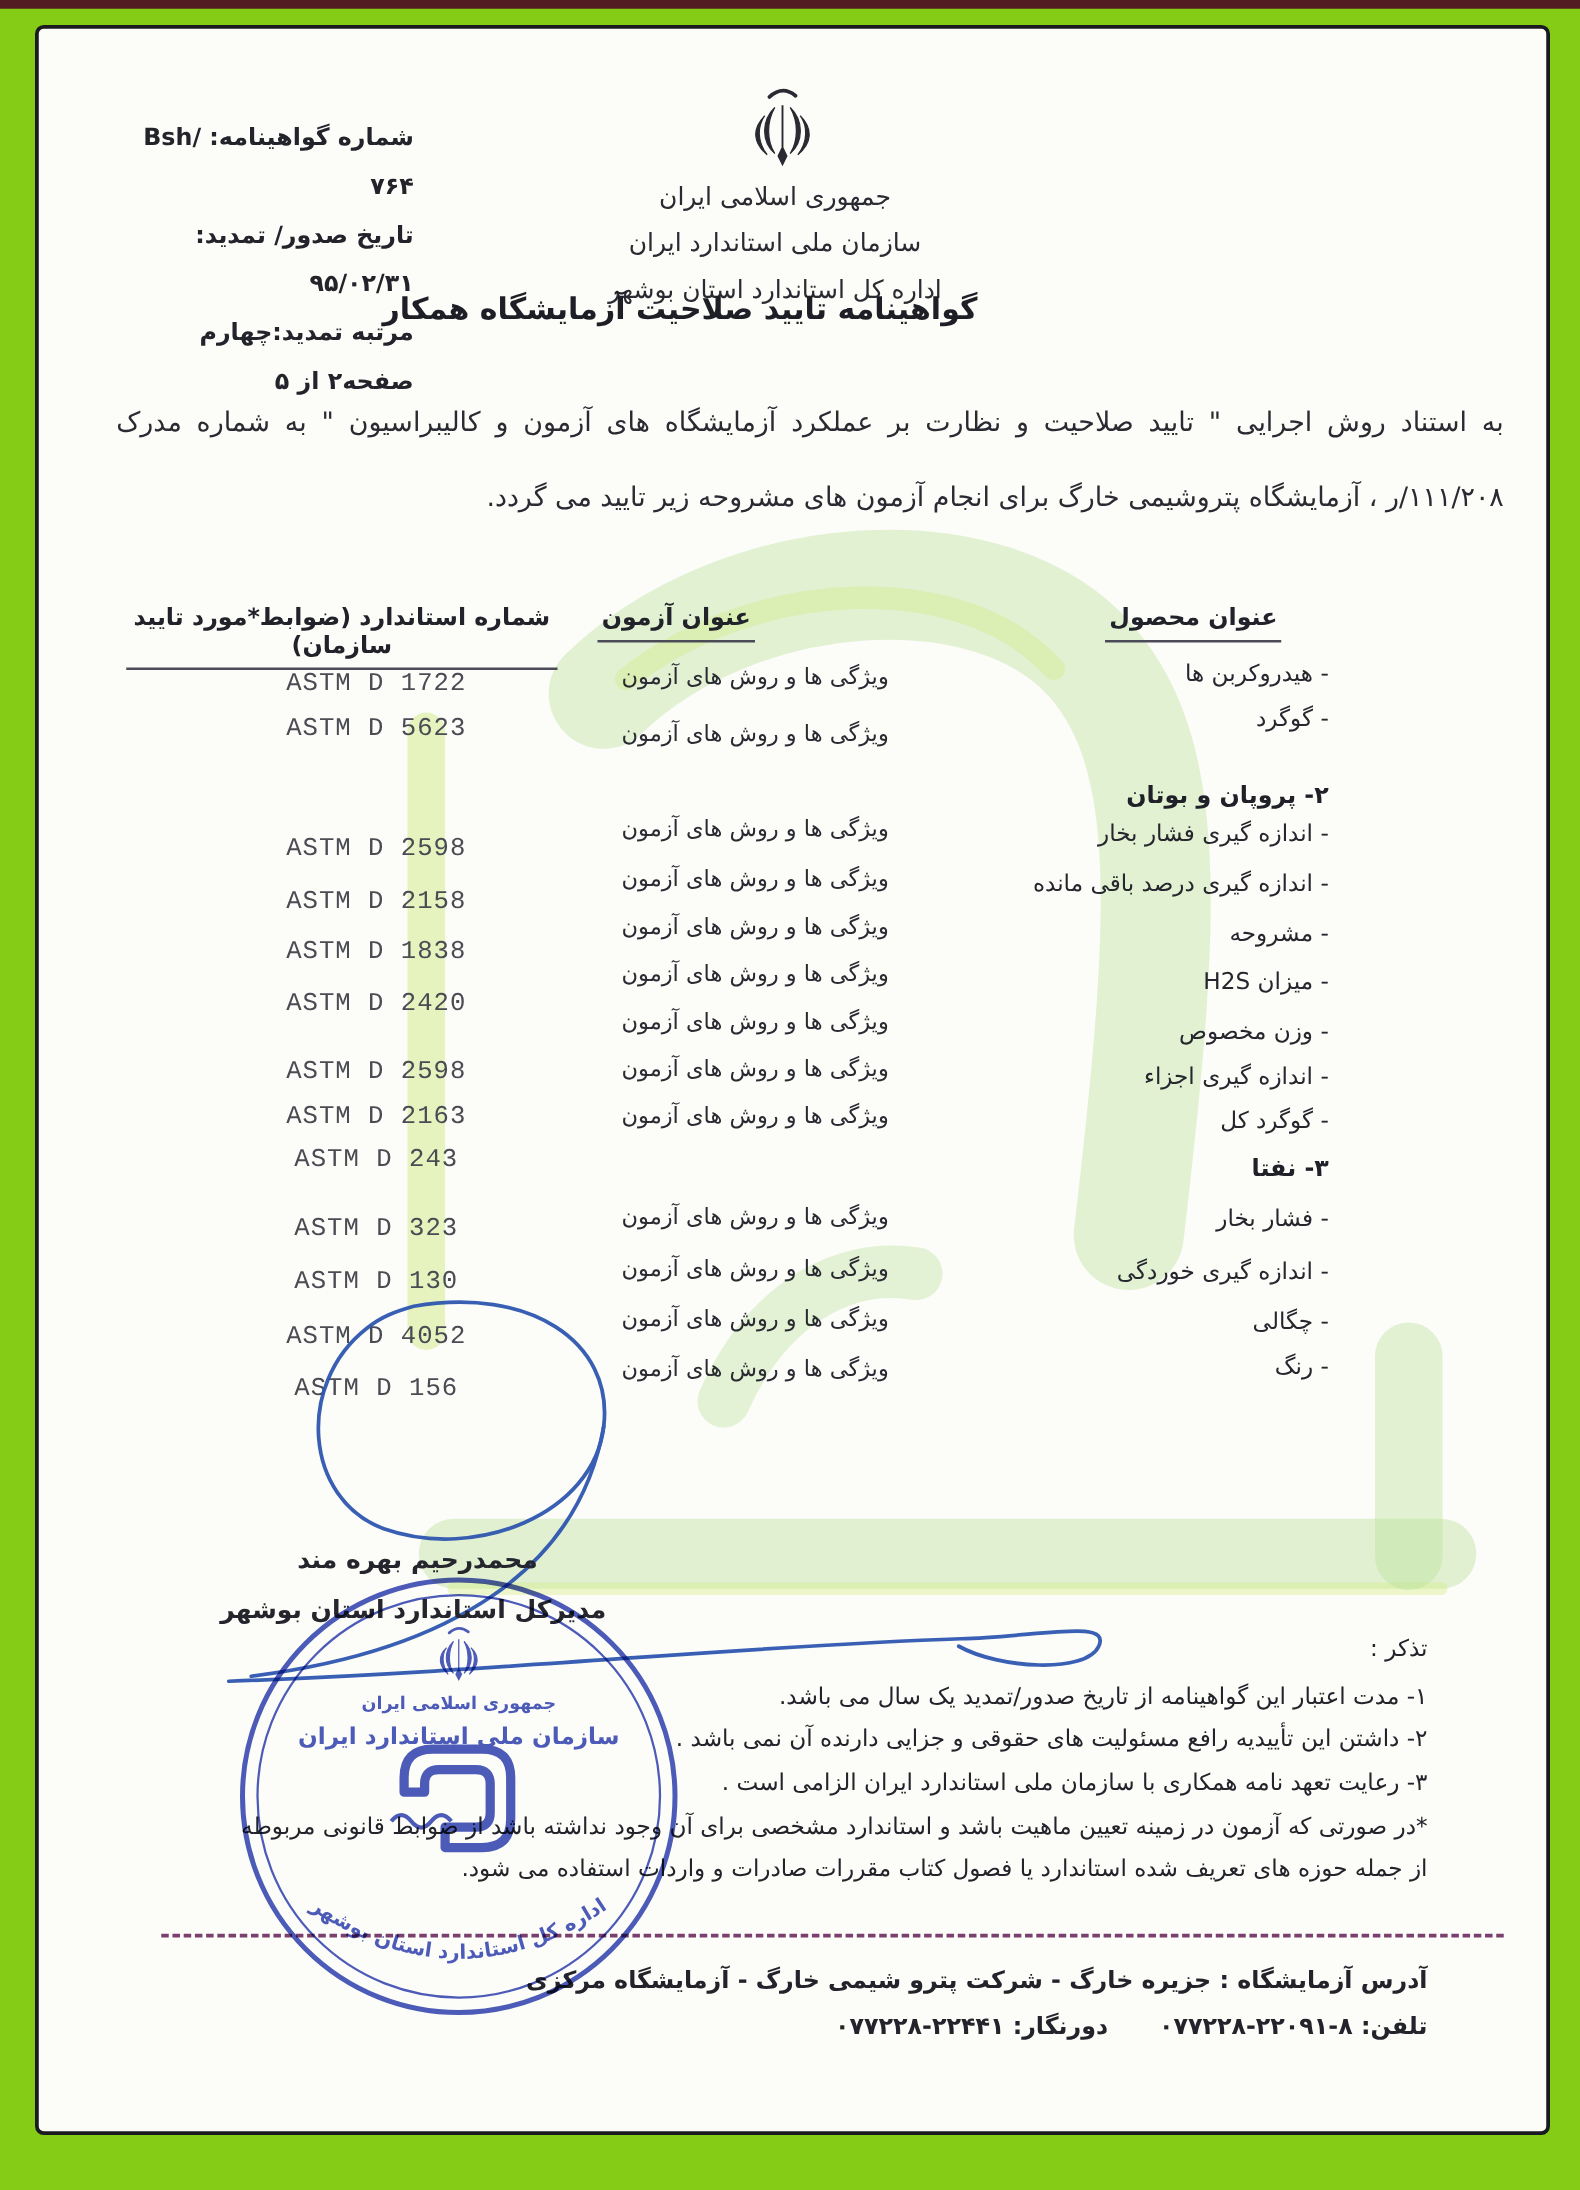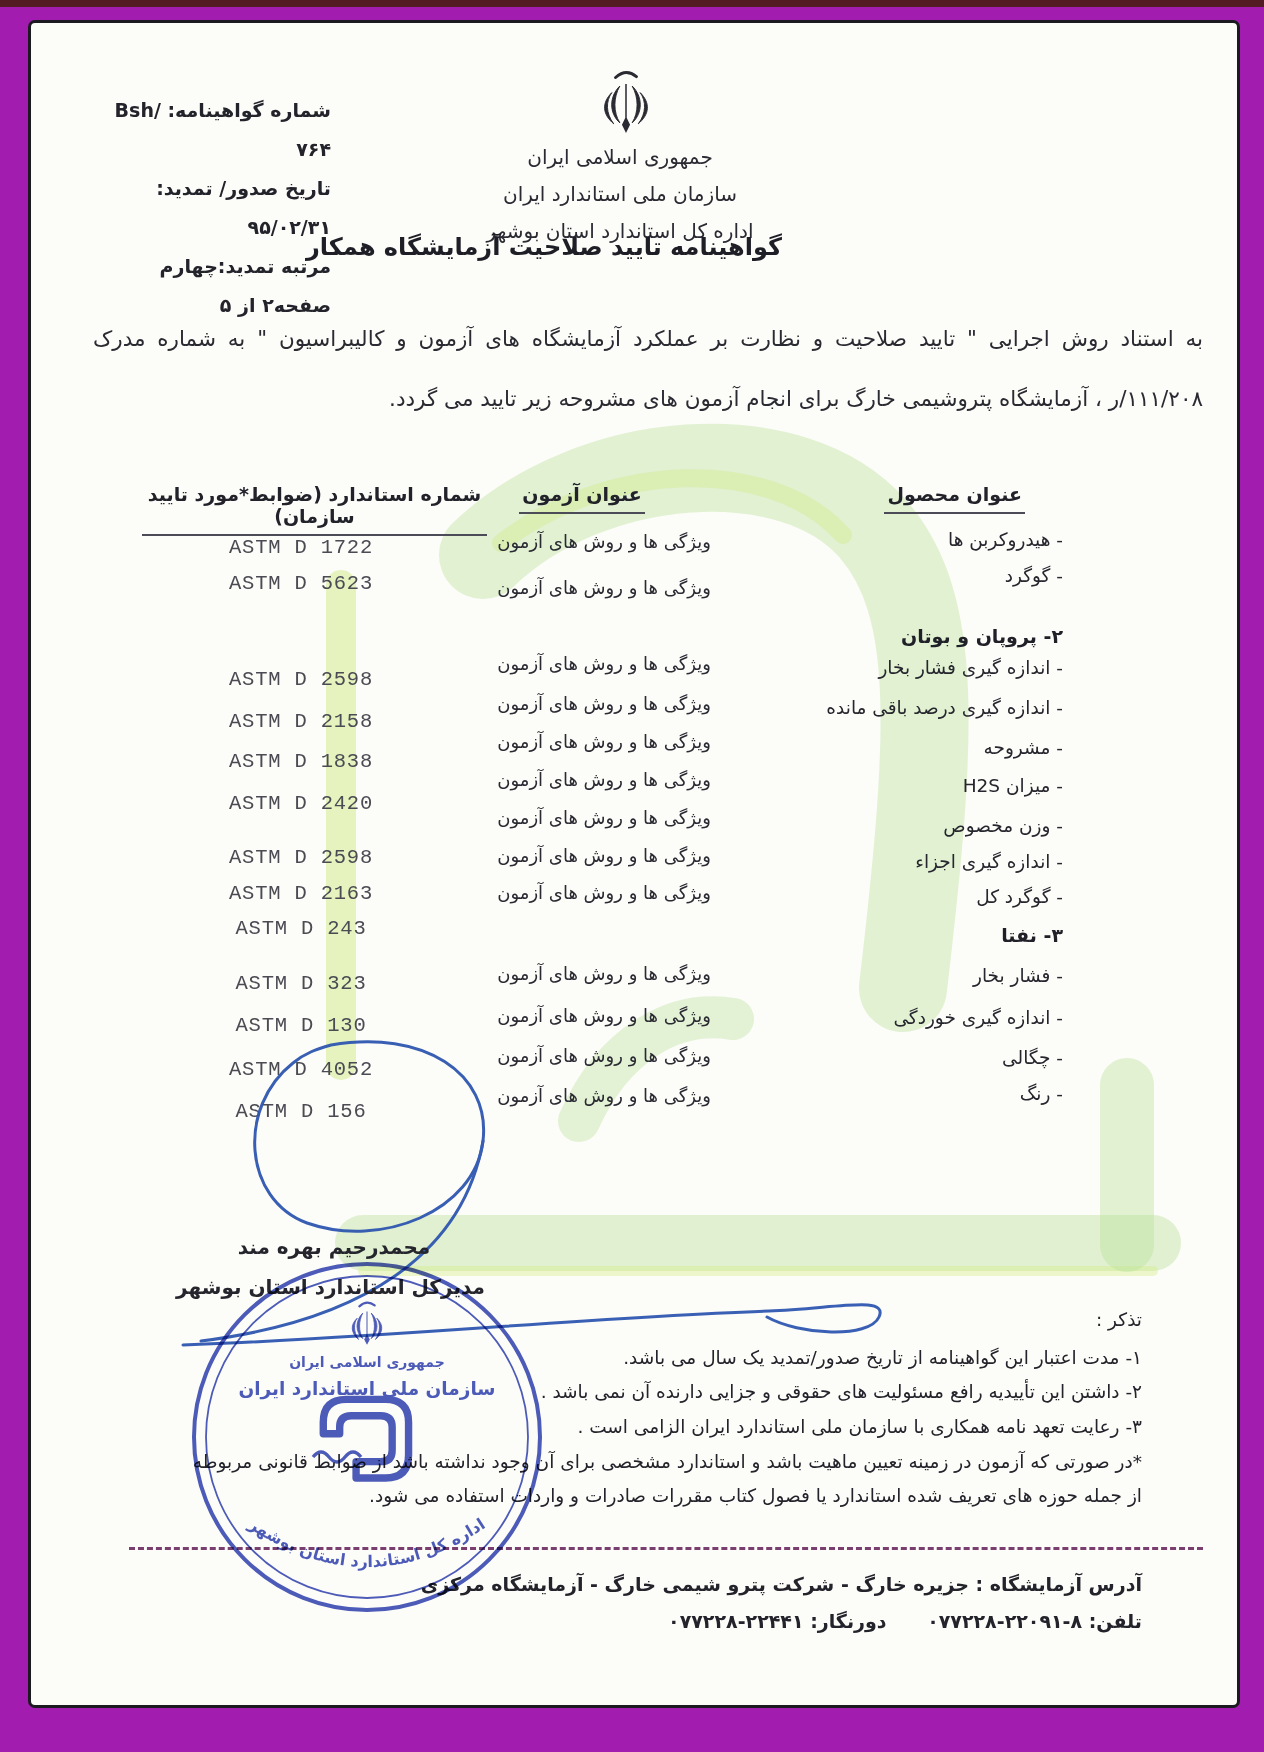--- a/index.html
+++ b/index.html
@@ -1,21 +1,21 @@
 <!DOCTYPE html>
 <html lang="fa" dir="rtl"><head>
 <meta charset="utf-8">
 <style>
   html,body{margin:0;padding:0;}
   body{
     font-family:"DejaVu Sans", sans-serif;
     background:#0e0e10;
     width:1264px;height:1752px;position:relative;overflow:hidden;
   }
-  #scan{position:absolute;inset:0;background:#a21caf;}
+  #scan{position:absolute;inset:0;background:#84cc16;}
   #top-maroon{position:absolute;left:0;top:0;width:100%;height:7px;background:#521c22;}
   #sheet{
     position:absolute;left:28px;top:20px;width:1212px;height:1688px;
     background:#fcfcf8;border:3px solid #1a1a20;border-radius:7px;
     box-sizing:border-box;direction:rtl;color:#26262e;
   }
   .abs{position:absolute;}
   
   #meta{left:55px;top:68px;width:245px;text-align:right;font-weight:bold;
         font-size:19px;line-height:39px;color:#23232b;}
@@ -23,21 +23,21 @@
   #org{left:434px;top:116px;width:310px;text-align:center;font-size:20px;
        line-height:37px;color:#2a2a33;}
   #emblem{left:560px;top:46px;width:70px;height:68px;text-align:center;}
   #doc-title{left:275px;top:210px;width:520px;text-align:left;
              font-size:24px;font-weight:bold;color:#1e1e26;letter-spacing:0;}
   
   .intro-line{left:62px;width:1110px;font-size:21.5px;color:#2a2a32;text-align:right;}
   #intro1{top:303px;text-align:justify;text-align-last:justify;}
   #intro2{top:363px;}
   
-  .th{font-weight:bold;font-size:19px;color:#22222a;margin-left:41px;}
+  .th{font-weight:bold;font-size:19px;color:#22222a;}
   .th .u{display:inline-block;border-bottom:2px solid #4c4c58;padding:0 3px 7px;}
   #th-product{right:212px;top:460px;}
   #th-test{left:360px;top:460px;width:300px;text-align:center;}
   #th-std{left:70px;top:460px;width:345px;text-align:center;}
   .trow{left:0;width:1212px;height:0;}
   .cell{position:absolute;line-height:26px;}
   .cell.prod{right:180px;width:440px;text-align:right;font-size:18.5px;color:#26262e;}
   .cell.test{left:380px;width:300px;text-align:right;font-size:18px;top:2px;color:#2a2a33;}
   .cell.std{left:100px;width:340px;text-align:center;top:8px;
             font-family:Liberation Mono, monospace;

